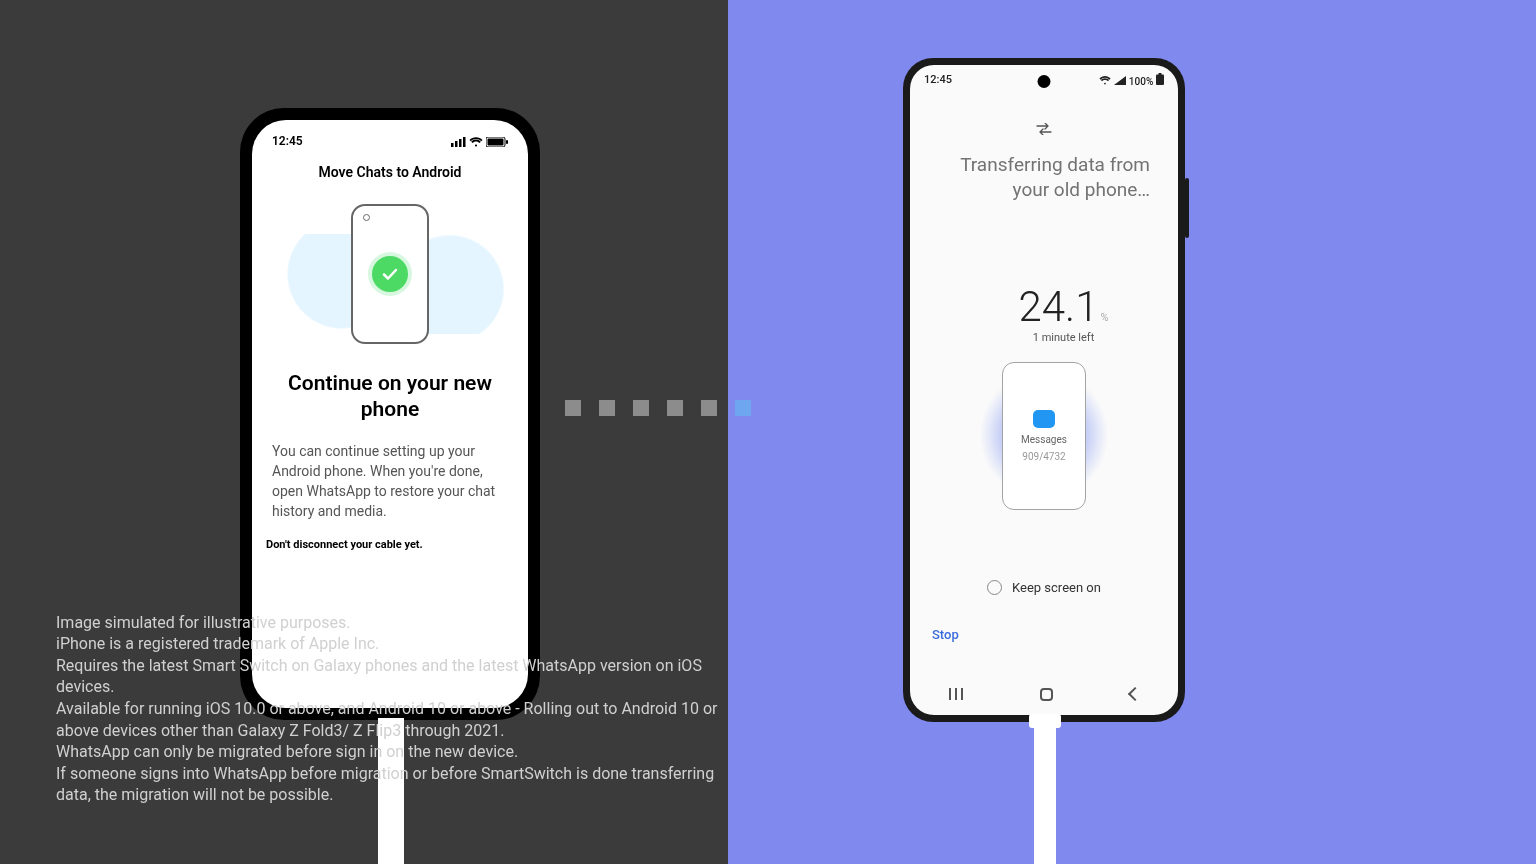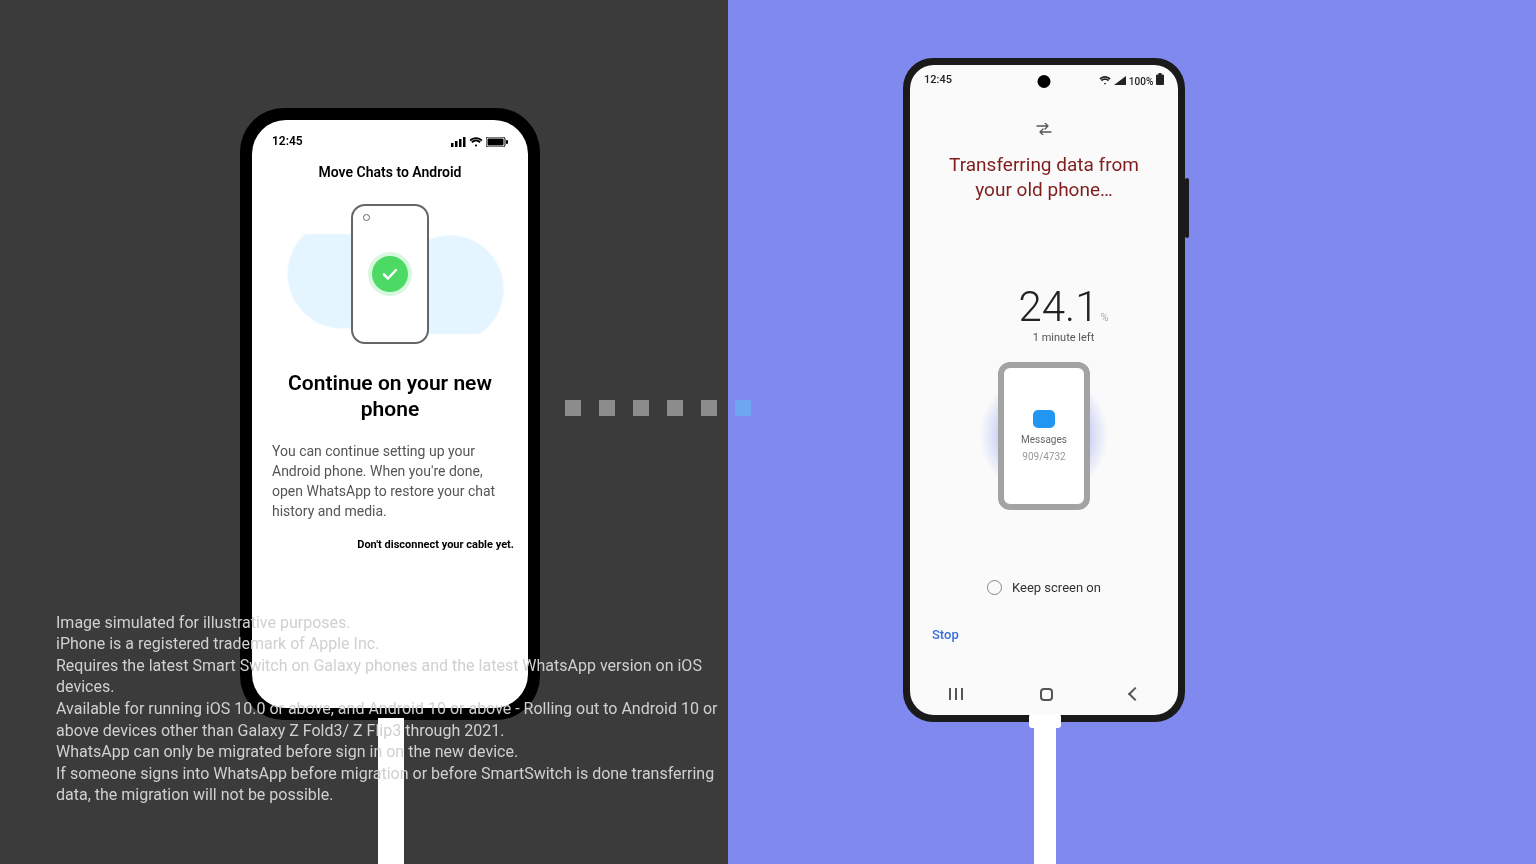--- a/index.html
+++ b/index.html
@@ -40,53 +40,53 @@
     background:#fff; position:relative; z-index:2; display:flex; align-items:center; justify-content:center;
   }
   .mini-phone::before { content:""; position:absolute; top:8px; left:10px; width:5px; height:5px; border:1px solid #666; border-radius:50%; }
   .check-circle {
     width:36px; height:36px; border-radius:50%; background:#4cd964;
     display:flex; align-items:center; justify-content:center;
     box-shadow:0 0 0 4px #d7f7df;
   }
   .ios-heading { text-align:center; font-size:21px; font-weight:600; line-height:1.25; margin:26px 0 18px;}
   .ios-body { text-align:left; font-size:14px; color:#555; line-height:1.45; padding:0 6px;}
-  .ios-warn { text-align:right; font-size:11px; font-weight:700; margin-top:16px;}
+  .ios-warn { text-align:left; font-size:11px; font-weight:700; margin-top:16px;}
 
   .iphone-cable { position:absolute; left:378px; top:718px; width:26px; height:146px; background:#fff; }
 
   
   .samsung {
     position:absolute; left:175px; top:58px;
     width:282px; height:664px;
     background:#1a1a1a; border-radius:30px; padding:7px;
   }
   .samsung::after { 
     content:""; position:absolute; right:-4px; top:120px; width:4px; height:60px; background:#1a1a1a; border-radius:2px;
   }
   .samsung-screen {
     width:100%; height:100%; background:#fafafa; border-radius:24px;
     display:flex; flex-direction:column; position:relative; overflow:hidden;
   }
   .punch-hole { position:absolute; top:10px; left:50%; transform:translateX(-50%); width:13px; height:13px; background:#000; border-radius:50%; z-index:3;}
   .and-statusbar { display:flex; justify-content:space-between; font-size:11px; padding:8px 14px 0; font-weight:500; color:#222;}
   .swap-icon { text-align:center; margin-top:32px; color:#444; }
-  .and-title { text-align:center; font-size:19px; font-weight:400; line-height:1.3; margin:14px 28px 0; color:#7f1d1d;}
+  .and-title { text-align:right; font-size:19px; font-weight:400; line-height:1.3; margin:14px 28px 0; color:#737373;}
   .pct-wrap { text-align:center; margin-top:80px;padding-left:39px;}
   .pct { font-size:42px; font-weight:300; color:#222; }
   .pct-unit { font-size:11px; color:#aaa; margin-left:2px;}
   .eta { font-size:11px; color:#555; }
   .card-area { display:flex; justify-content:center; margin-top:18px; position:relative;}
   .pulse {
     position:absolute; width:130px; height:130px; border-radius:50%;
     background:radial-gradient(circle,#b6c2f5 0 40%, rgba(182,194,245,.3) 60%, transparent 70%);
     top:8px;
   }
   .trans-card {
-    width:92px; height:148px; background:#fff; border:6px solid #a3a3a3; border-radius:12px;
+    width:84px; height:148px; background:#fff; border:1px solid #a3a3a3; border-radius:12px;
     position:relative; z-index:2; display:flex; flex-direction:column; align-items:center; justify-content:center; gap:6px;
   }
   .bubble { width:22px; height:18px; background:#2196f3; border-radius:5px; position:relative;}
   .bubble::after { content:""; position:absolute; bottom:-5px; left:5px; border:5px solid transparent; border-top-color:#2196f3;}
   .card-label { font-size:10px; color:#666;}
   .card-count { font-size:10px; color:#999;}
   .keep-row { display:flex; align-items:center; justify-content:center; gap:10px; margin-top:70px;}
   .radio { width:15px; height:15px; border:1.5px solid #888; border-radius:50%;}
   .keep-label { font-size:13px; color:#333;text-align:center;}
   .stop-btn { color:#3a6bdc; font-size:13px; font-weight:500; padding:18px 22px; align-self:flex-start; margin-top:14px;}

